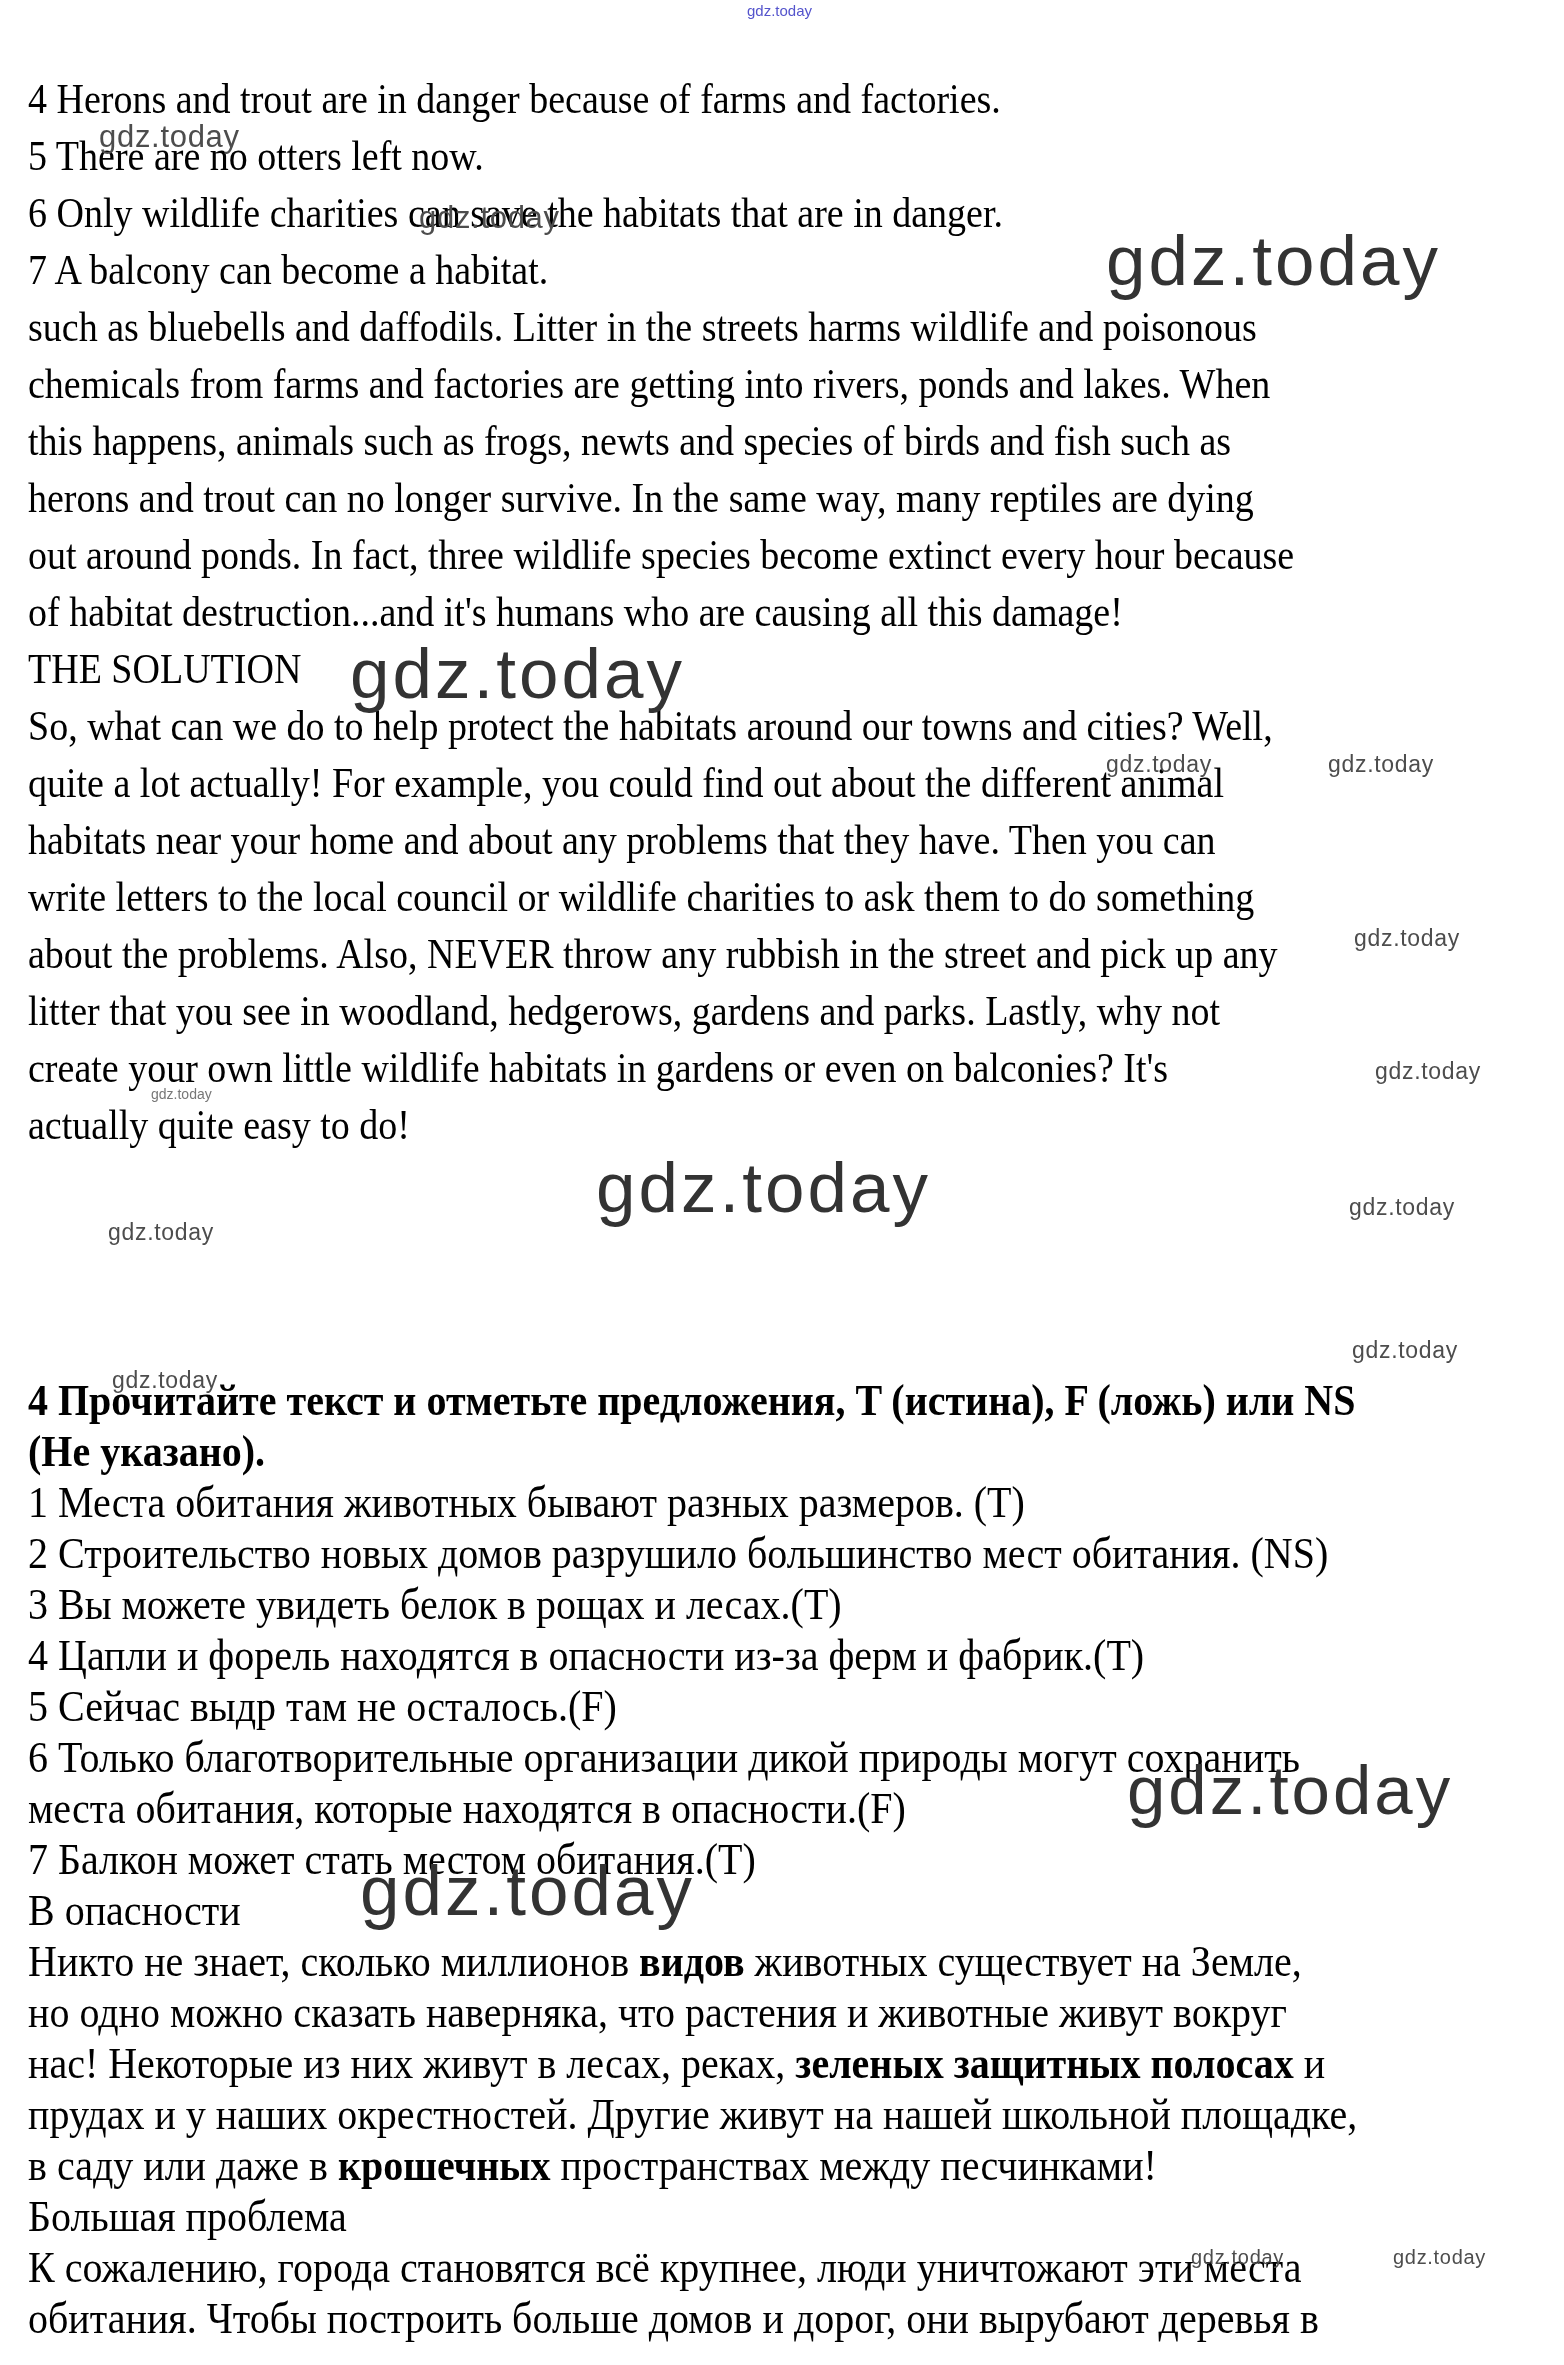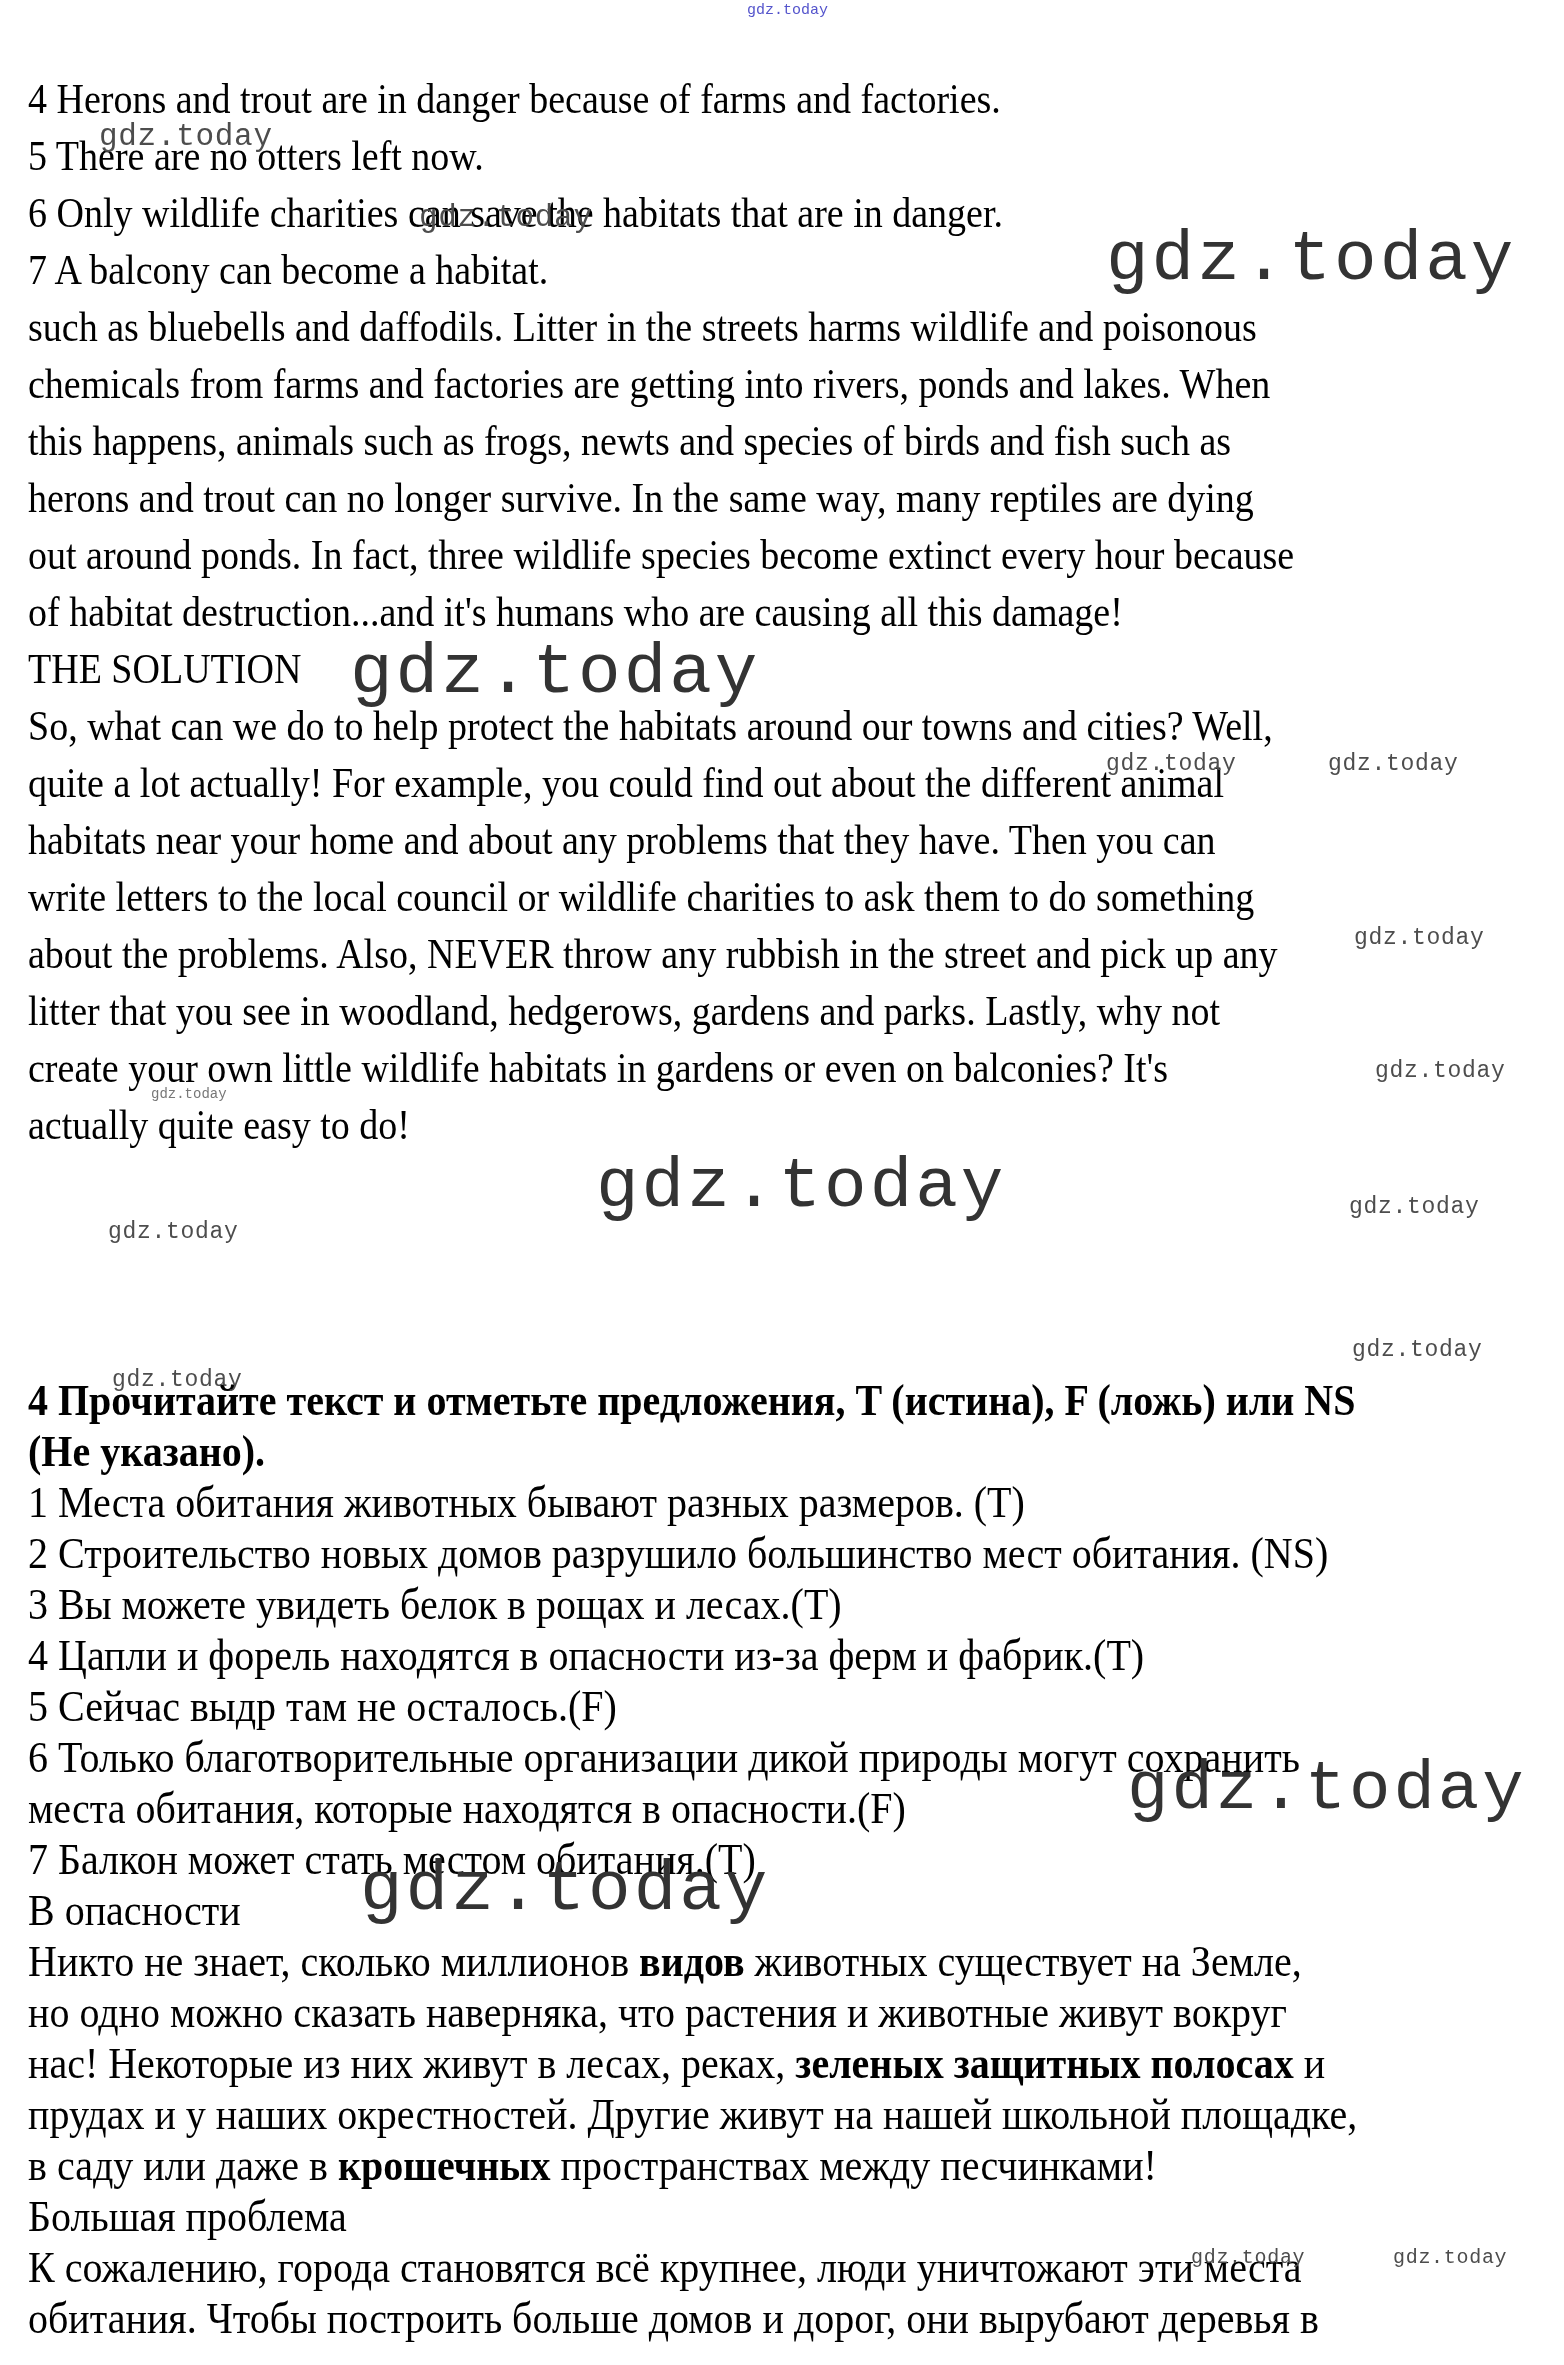--- a/index.html
+++ b/index.html
@@ -4,21 +4,21 @@
 <style>
   html,body{margin:0;padding:0;background:#ffffff;}
   .page{position:relative;width:1565px;height:2366px;background:#ffffff;overflow:hidden;
         font-family:"Liberation Serif",serif;color:#000;}
   
   .en{position:absolute;left:28px;top:71px;font-size:38px;line-height:57px;white-space:nowrap;font-family:Liberation Serif, serif;}
   .ru{position:absolute;left:28px;top:1375px;font-size:40px;line-height:51px;white-space:nowrap;}
   .en>div,.ru>div{transform:scaleY(1.10);transform-origin:left center;}
   .bold{font-weight:bold;}
   
-  .wm{position:absolute;font-family:Liberation Mono, monospace;white-space:nowrap;z-index:5;}
+  .wm{position:absolute;font-family:Liberation Sans, sans-serif;white-space:nowrap;z-index:5;}
   .wm-big{color:#333333;letter-spacing:3px;}
   .wm-sm{color:#4d4d4d;letter-spacing:0.7px;}
   .wm-tiny{color:#777777;letter-spacing:0;}
   .wm-blue{color:#5454cc;letter-spacing:0;}
 </style>
 </head>
 <body>
 
 <div class="page">
 

